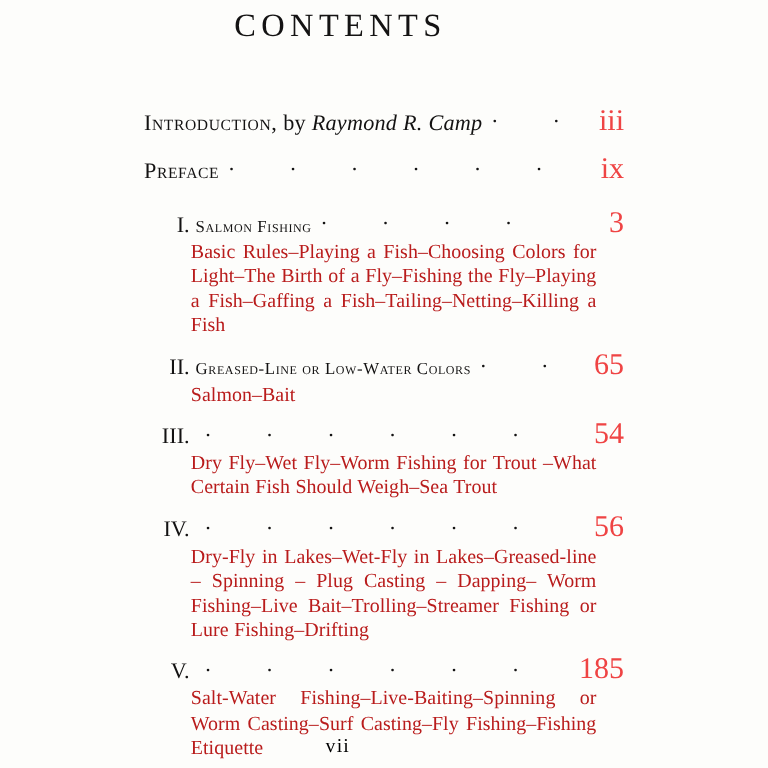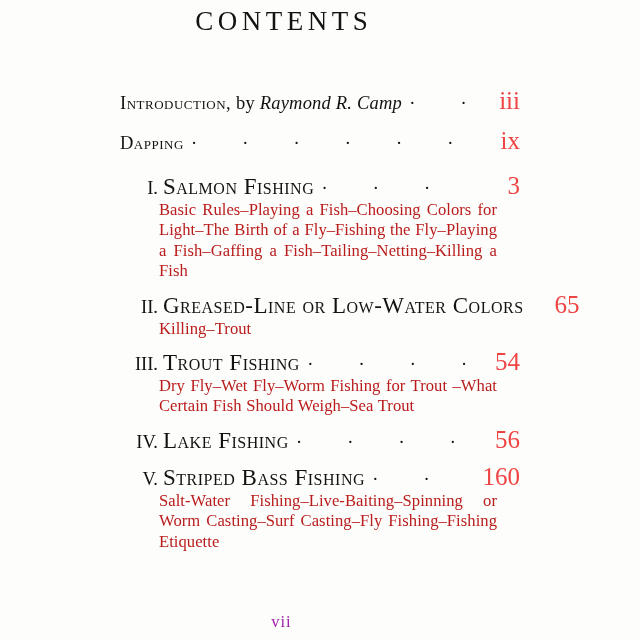--- a/index.html
+++ b/index.html
@@ -57,21 +57,21 @@
   
   .numeral {
     flex: 0 0 38px;
     text-align: right;
     font-size: 18.5px;
     padding-right: 5px;
     color: #131212;
   }
 
   .title-text {
-    font-size: 23px;
+    font-size: 14px;
     font-variant: small-caps;
     letter-spacing: 0.5px;
     color: #131212;
     flex: 0 0 auto;
   }
 
   
   .front .title-text {
     font-size: 18.5px;
   }
@@ -139,21 +139,21 @@
 
   
   .folio {
     position: absolute;
     left: 0;
     right: 0;
     top: 612px;
     text-align: center;
     font-size: 16.5px;
     letter-spacing: 1px;
-    color: #a21caf;
+    color: #000000;
   }
 </style>
 </head>
 <body>
 
 <div class="page">
 
   <h1 class="page-title">CONTENTS</h1>
 
   <div class="toc">
@@ -161,21 +161,21 @@
     <div class="entry front intro">
       <div class="entry-line">
         <span class="title-text"><span>Introduction,</span><span class="by-word"> by </span><span class="italic-name">Raymond R. Camp</span></span>
         <span class="leaders"></span>
         <span class="pageno">iii</span>
       </div>
     </div>
 
     <div class="entry front preface">
       <div class="entry-line">
-        <span class="title-text">Dapping</span>
+        <span class="title-text">Preface</span>
         <span class="leaders"></span>
         <span class="pageno">ix</span>
       </div>
     </div>
 
     <div class="entry ch-block ch1">
       <div class="entry-line">
         <span class="numeral">I.</span>
         <span class="title-text">Salmon Fishing</span>
         <span class="leaders"></span>
@@ -184,48 +184,46 @@
       <p class="desc">Basic Rules–Playing a Fish–Choosing Colors for Light–The Birth of a Fly–Fishing the Fly–Playing a Fish–Gaffing a Fish–Tailing–Netting–Killing a Fish</p>
     </div>
 
     <div class="entry ch-block">
       <div class="entry-line">
         <span class="numeral">II.</span>
         <span class="title-text">Greased-Line or Low-Water Colors</span>
         <span class="leaders"></span>
         <span class="pageno">65</span>
       </div>
-      <p class="desc nojustify">Killing–Trout</p>
+      <p class="desc nojustify">Salmon–Bait</p>
     </div>
 
     <div class="entry ch-block">
       <div class="entry-line">
         <span class="numeral">III.</span>
-        <span class="title-text">Trout Fishing</span>
         <span class="leaders"></span>
         <span class="pageno">54</span>
       </div>
       <p class="desc">Dry Fly–Wet Fly–Worm Fishing for Trout –What Certain Fish Should Weigh–Sea Trout</p>
     </div>
 
     <div class="entry ch-block">
       <div class="entry-line">
         <span class="numeral">IV.</span>
-        <span class="title-text">Lake Fishing</span>
         <span class="leaders"></span>
         <span class="pageno">56</span>
       </div>
+      <p class="desc">Dry-Fly in Lakes–Wet-Fly in Lakes–Greased-line – Spinning – Plug Casting – Dapping– Worm Fishing–Live Bait–Trolling–Streamer Fishing or Lure Fishing–Drifting</p>
     </div>
 
     <div class="entry ch-block">
       <div class="entry-line">
         <span class="numeral">V.</span>
-        <span class="title-text">Striped Bass Fishing</span>
-        <span class="leaders"></span>
-        <span class="pageno">160</span>
+        <span class="leaders"></span>
+        <span class="pageno">185</span>
       </div>
       <p class="desc">Salt-Water Fishing–Live-Baiting–Spinning or Worm Casting–Surf Casting–Fly Fishing–Fishing Etiquette</p>
     </div>
 
   </div>
 
   <div class="folio">vii</div>
 
 </div>
 

